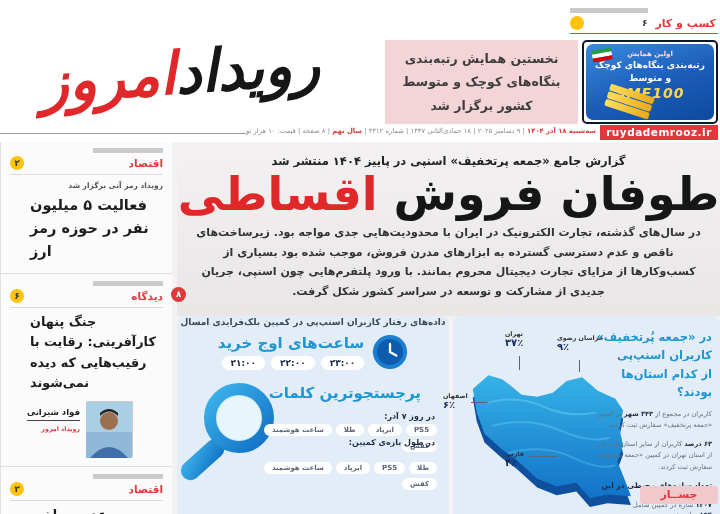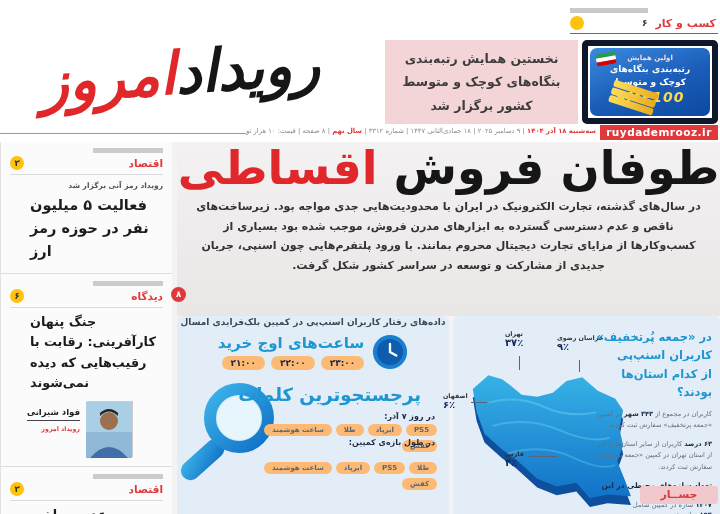--- a/index.html
+++ b/index.html
@@ -19,21 +19,21 @@
 
   .sec-tag { position:absolute; left:570px; top:8px; width:148px; }
   .sec-tag .bar { width:78px; height:5px; background:#c9c9c9; margin-right:auto; margin-left:0; }
   .sec-tag .row { display:flex; align-items:center; justify-content:flex-start; gap:8px;
                   border-bottom:1.5px solid #e0393b; padding:3px 2px 3px 0; }
   .sec-tag .name { font-size:11px; font-weight:bold; color:#e0393b; }
   .sec-tag .num { font-size:9px; font-weight:bold; color:#333; }
   .dot { width:14px; height:14px; border-radius:50%; background:#ffc20d; margin-right:auto; }
 
   .ad-box { position:absolute; left:582px; top:40px; width:136px; height:84px;
-            border:6px solid #0f172a; border-radius:5px; background:#fff; padding:2px; }
+            border:2px solid #0f172a; border-radius:5px; background:#fff; padding:2px; }
   .ad-inner { position:relative; width:100%; height:100%; border-radius:7px;
               background:linear-gradient(160deg,#3b8be0 0%,#1a5cb8 55%,#0d4aa0 100%);
               overflow:hidden; text-align:center; color:#fff; }
   .ad-flag { position:absolute; left:6px; top:5px; width:20px; height:12px; transform:rotate(-10deg);
              border-radius:2px; overflow:hidden; }
   .ad-flag div { height:4px; }
   .ad-top { font-size:7px; font-weight:bold; color:#ffd9d9; margin-top:6px; }
   .ad-title { font-size:9px; font-weight:900; padding:1px 6px 0; line-height:1.45; }
   .ad-brand { font-size:14px; font-weight:900; color:#ffd84d; font-style:italic; letter-spacing:1px; }
   .ad-bars { position:absolute; left:20px; bottom:4px; width:46px; height:26px; transform:rotate(18deg); }
@@ -88,25 +88,25 @@
   
   .panel { position:absolute; top:316px; height:198px; background:#e2edf7; border-radius:7px 7px 0 0; }
   .panel-left { left:177px; width:272px; }
   .panel-right { left:453px; width:267px; }
 
   .bp-header { text-align:center; font-size:9px; font-weight:bold; color:#3b4a5a; margin-top:1px; }
   .peak { display:flex; justify-content:center; gap:8px; margin-top:7px; }
   .peak .clock { width:36px; height:36px; flex:0 0 auto; }
   .peak-title { font-size:15px; font-weight:900; color:#1e96d2; text-align:right; }
   .peak-pills { display:flex; gap:6px; margin-top:4px; }
-  .pill { background:#fdba74; border-radius:9px; padding:2px 9px; font-size:9px; font-weight:900;
+  .pill { background:#ffffff; border-radius:9px; padding:2px 9px; font-size:9px; font-weight:900;
           color:#1d2b45; }
   .search { position:relative; height:118px; margin-top:4px; }
   .magnifier { position:absolute; left:2px; top:2px; width:100px; height:114px; }
-  .search-title { position:absolute; right:28px; top:10px; font-size:18px; font-weight:900;
+  .search-title { position:absolute; right:28px; top:10px; font-size:15px; font-weight:900;
                   color:#1e96d2; }
   .sg-label { position:absolute; right:14px; font-size:8px; font-weight:900; color:#1d2b45; }
   .sg-pills { position:absolute; right:12px; display:flex; gap:4px; flex-wrap:wrap;
               justify-content:flex-start; width:185px; }
   .sg-pills .pill { font-size:7px; font-weight:bold; color:#5a6676; padding:2px 8px; }
   .l1 { top:38px; } .p1 { top:50px; } .l2 { top:64px; } .p2 { top:88px; }
 
   .map-col { position:absolute; right:8px; top:12px; width:122px; text-align:right; }
   .map-title { font-size:11.5px; font-weight:900; color:#1e96d2; line-height:1.6; }
   .map-para { font-size:6.6px; color:#66707a; line-height:1.75; margin-top:7px; }
@@ -219,20 +219,21 @@
         <span class="name">اقتصاد</span>
         <span class="dot" style="color:#333;font-size:8.5px;font-weight:bold;text-align:center;line-height:14px;">۳</span>
       </div>
     </div>
     <div class="s-title small">عدم پرداخت بدهی‌های معوقه، بلای جان قطعه‌سازان</div>
 
   </div>
 </div>
 
 <div class="lead">
+  <div class="lead-kicker">گزارش جامع «جمعه پرتخفیف» اسنپی در پاییز ۱۴۰۴ منتشر شد</div>
   <div class="lead-headline">
     <span class="hb">طوفان فروش </span><span class="hr">اقساطی</span>
   </div>
   <div class="lead-body">در سال‌های گذشته، تجارت الکترونیک در ایران با محدودیت‌هایی جدی مواجه بود. زیرساخت‌های ناقص و عدم دسترسی گسترده به ابزارهای مدرن فروش، موجب شده بود بسیاری از کسب‌وکارها از مزایای تجارت دیجیتال محروم بمانند. با ورود پلتفرم‌هایی چون اسنپی، جریان جدیدی از مشارکت و توسعه در سراسر کشور شکل گرفت.</div>
 </div>
 <div class="page-badge">۸</div>
 
 <div class="panel panel-left">
   <div class="bp-header">داده‌های رفتار کاربران اسنپ‌پی در کمپین بلک‌فرایدی امسال</div>
   <div class="peak">

